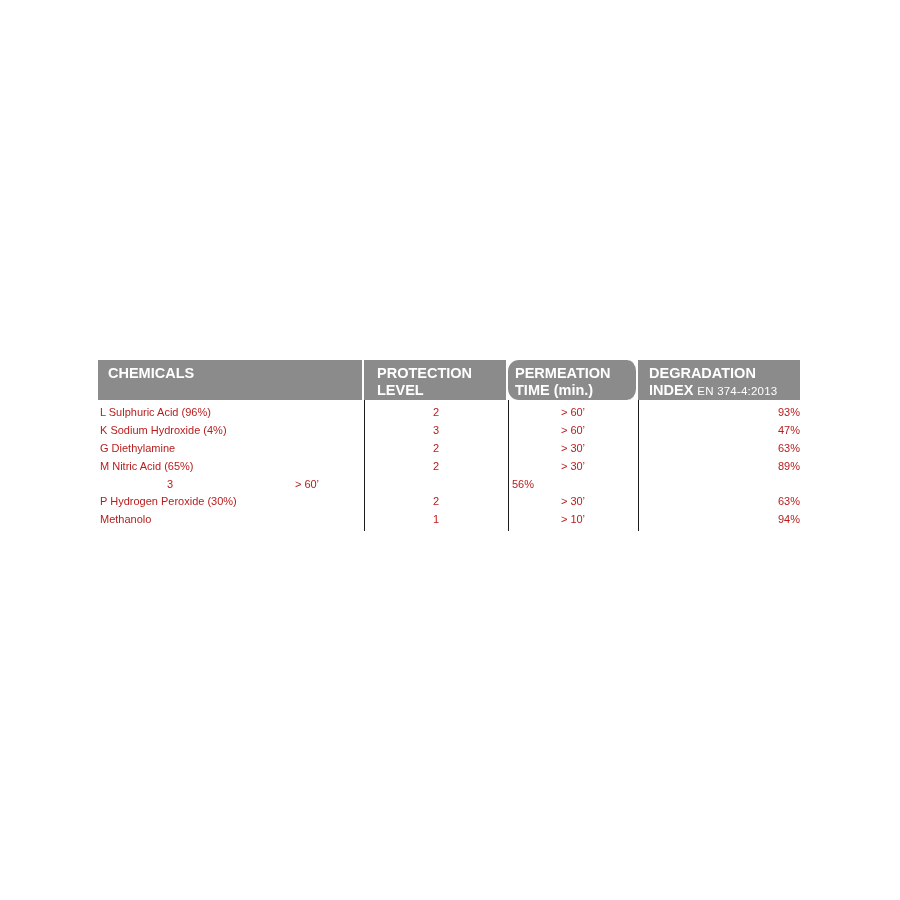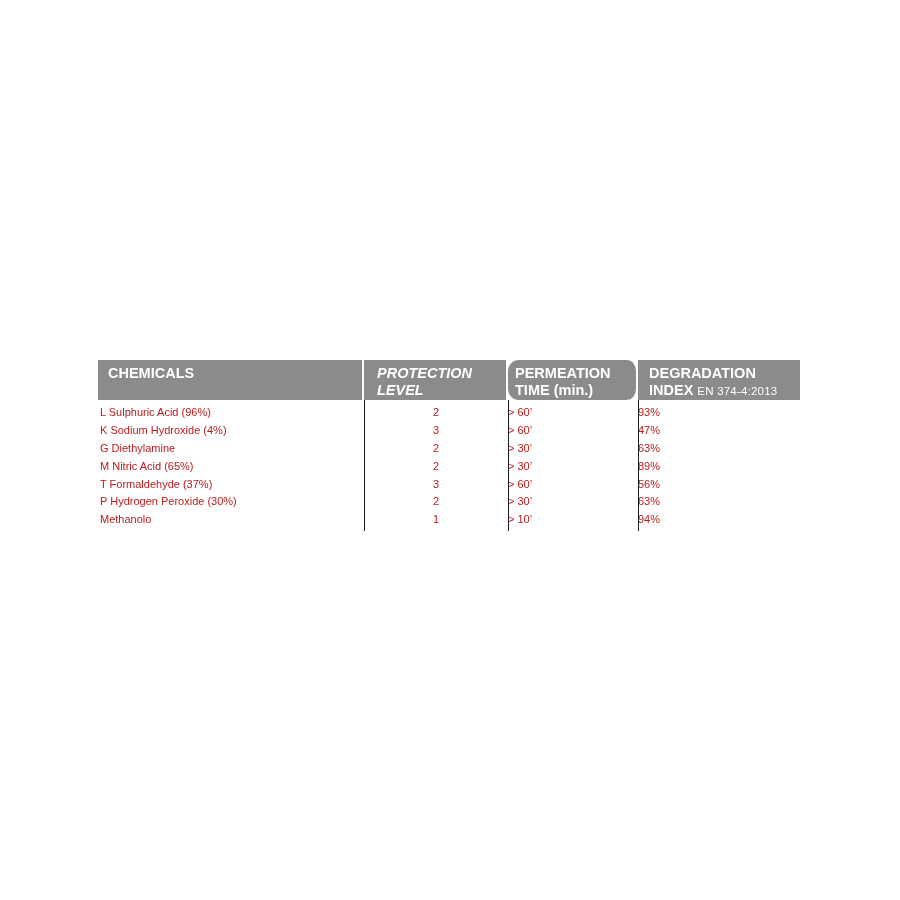--- a/index.html
+++ b/index.html
@@ -27,21 +27,21 @@
     background: #8b8b8b;
     color: #ffffff;
     font-weight: bold;
     font-size: 14.5px;
     line-height: 16.5px;
     padding-top: 5px;
     height: 40px;
   }
   .th:not(:last-child) { border-right: 2px solid #ffffff; }
   .th.c1 { width: 266px; padding-left: 10px; }
-  .th.c2 { width: 144px; padding-left: 13px; font-style: italic; }
+  .th.c2 { width: 144px; padding-left: 13px; }
   .th.c3 { width: 130px; padding-left: 7px; border-radius: 11px;  }
   .th.c4 { width: 162px; padding-left: 11px; }
   .th .en-std {
     font-size: 11.5px;
     font-weight: normal;
     letter-spacing: 0.2px;
   }
 
   
   .tbody {
@@ -62,22 +62,22 @@
   .tr {
     display: flex;
     height: 17.9px;
     align-items: center;
     color: #b91c1c;
     font-size: 11px;
   }
   .td { white-space: nowrap; }
   .td.c1 { width: 266px; text-align: left; padding-left: 2px; }
   .td.c2 { width: 144px; text-align: center; }
-  .td.c3 { width: 130px; text-align: left; }
-  .td.c4 { width: 162px; text-align: left; }
+  .td.c3 { width: 130px; text-align: center; }
+  .td.c4 { width: 162px; text-align: right; }
 </style>
 </head>
 <body>
 
 <div class="canvas">
   <div class="spec-table">
 
     <div class="thead">
       <div class="th c1">
         <span>CHEMICALS</span>
@@ -122,21 +122,20 @@
         <div class="td c3">&gt; 30’</div>
         <div class="td c4">63%</div>
       </div>
       <div class="tr">
         <div class="td c1">M Nitric Acid (65%)</div>
         <div class="td c2">2</div>
         <div class="td c3">&gt; 30’</div>
         <div class="td c4">89%</div>
       </div>
       <div class="tr">
-        <div class="td c1">T Formaldehyde (37%)</div>
         <div class="td c2">3</div>
         <div class="td c3">&gt; 60’</div>
         <div class="td c4">56%</div>
       </div>
       <div class="tr">
         <div class="td c1">P Hydrogen Peroxide (30%)</div>
         <div class="td c2">2</div>
         <div class="td c3">&gt; 30’</div>
         <div class="td c4">63%</div>
       </div>

